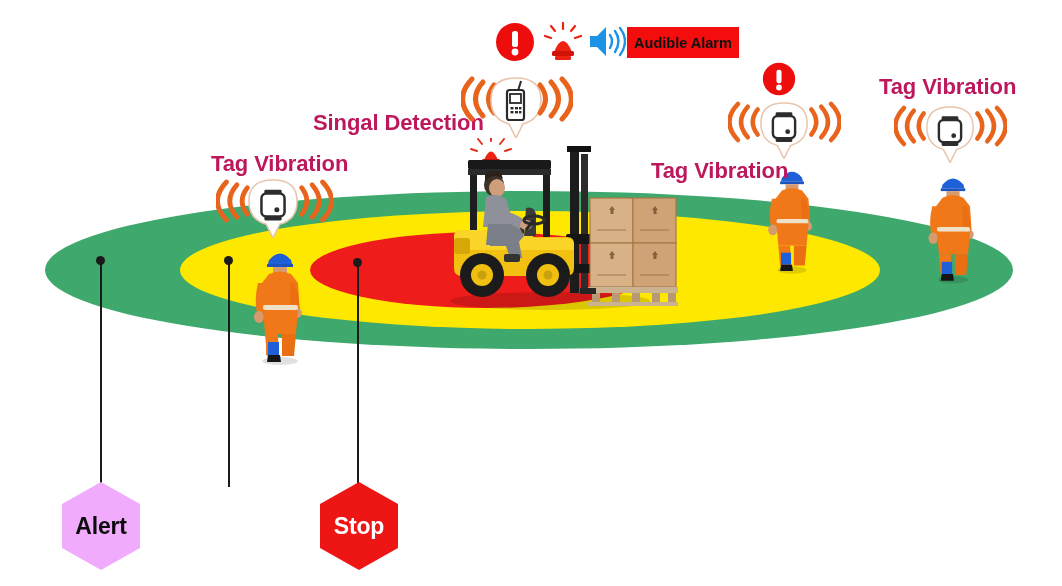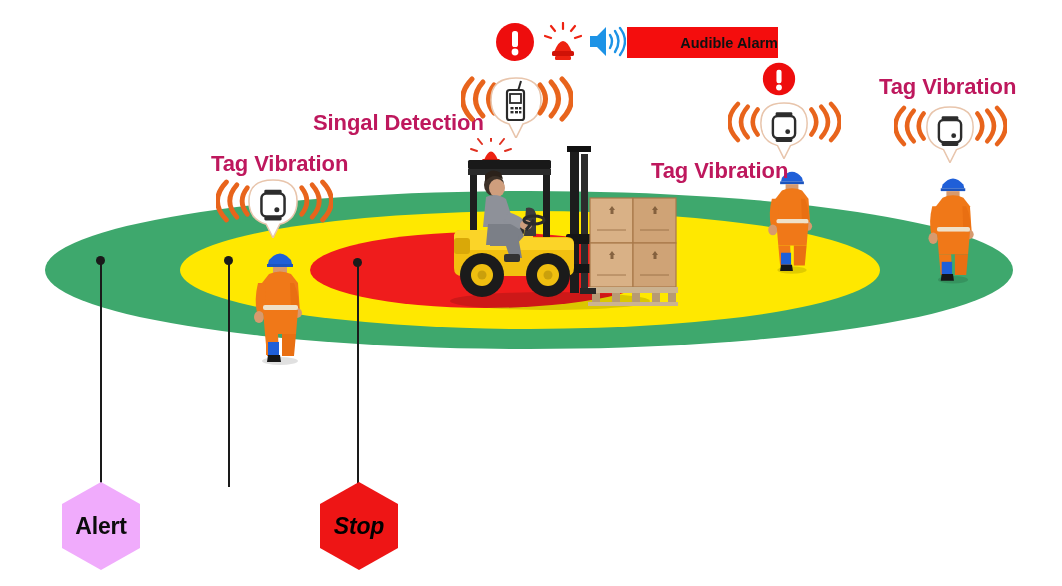--- a/index.html
+++ b/index.html
@@ -83,22 +83,21 @@
   }
 
   
   #audible-alarm-badge {
     position: absolute;
     left: 627px; top: 27px;
     width: 112px; height: 31px;
     background: #f40d0d;
     display: flex;
     align-items: center;
-    justify-content: flex-end;
-    padding-left: 39px;
+    justify-content: center;
   }
   #audible-alarm-badge span {
     font-size: 14.5px;
     font-weight: bold;
     color: #111111;
     white-space: nowrap;
   }
 
   
   #forklift-scene { position: absolute; left: 430px; top: 138px; }
@@ -415,16 +414,16 @@
       <path d="M29 4 q19 20 0 40"></path>
     </g>
   </svg>
 
   <div class="hex" style="left:62px; top:482px; background:#f0abfc;">
     <span class="hex-label" style="color:#0c0c0c;">Alert</span>
   </div>
 
 
   <div class="hex" style="left:320px; top:482px; background:#ee1515;">
-    <span class="hex-label" style="color:#000000;font-style:italic;">Stop</span>
+    <span class="hex-label" style="color:#ffffff;">Stop</span>
   </div>
 
 </div>
 
 </body></html>

